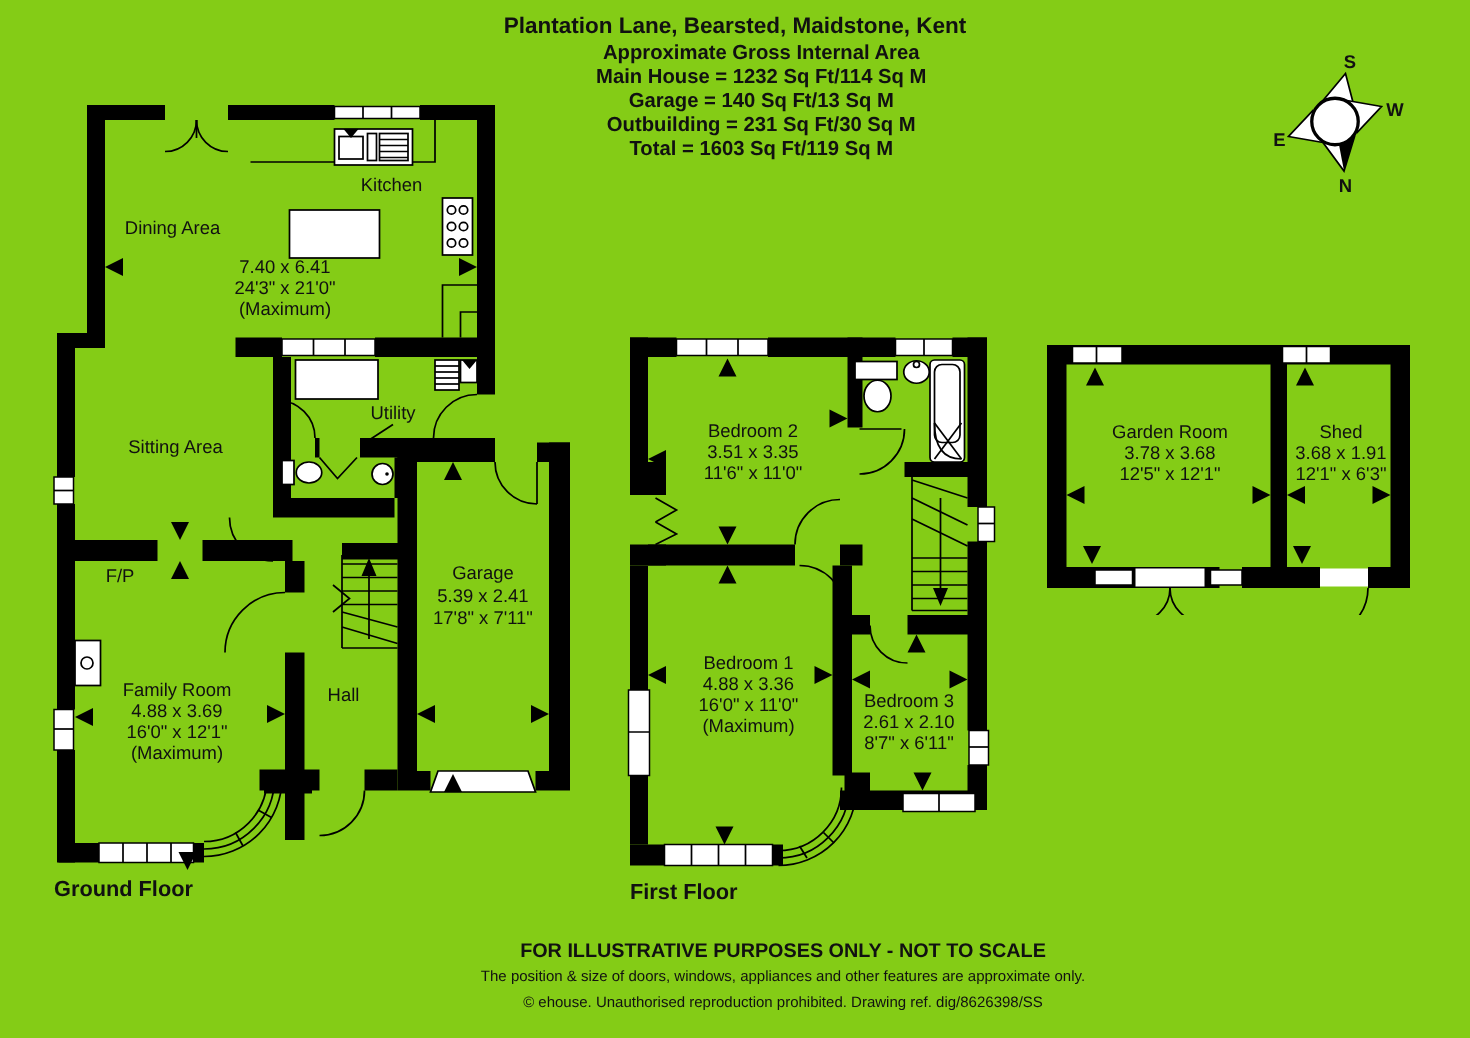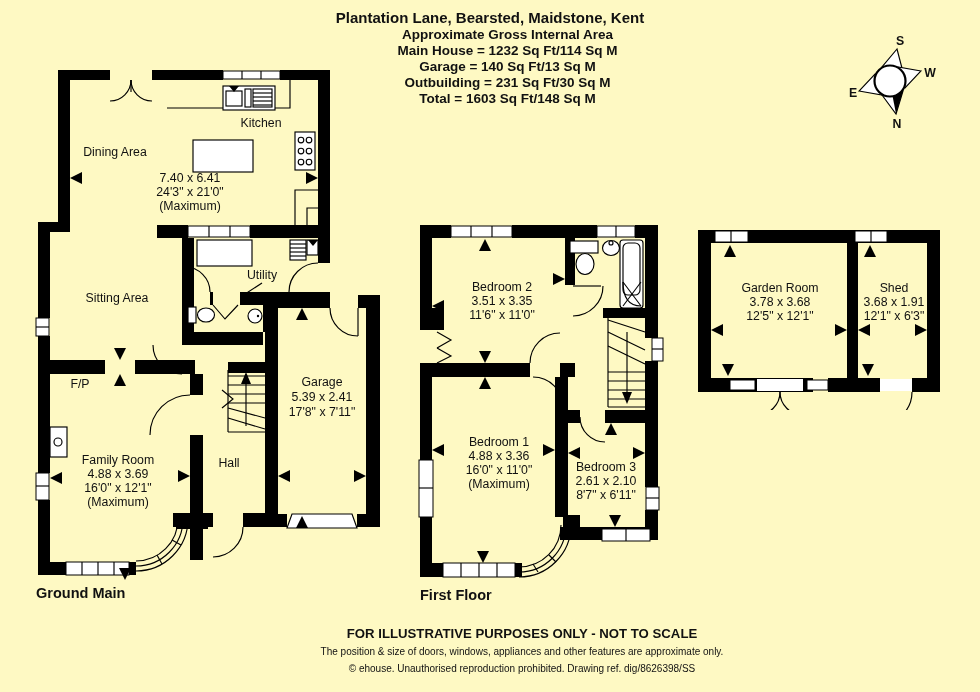--- a/index.html
+++ b/index.html
@@ -1,16 +1,16 @@
 <!DOCTYPE html>
 <html><head>
 <meta charset="utf-8">
 <style>
   html,body{margin:0;padding:0;background:#fff;}
-  #canvas{position:relative;width:980px;height:692px;background:#fef9c3;overflow:hidden;
+  #canvas{position:relative;width:980px;height:692px;background:#84cc16;overflow:hidden;
           font-family:"Liberation Sans", sans-serif;color:#111;}
   .hdr{position:absolute;top:8px;left:0;width:100%;text-align:center;}
   .hdr .title{font-size:15px;font-weight:bold;line-height:19px;}
   .hdr .areaLine{font-size:13.5px;font-weight:bold;line-height:16px;padding-left:35px;}
   .floorLabel{position:absolute;font-size:14.5px;font-weight:bold;}
   .ftr{position:absolute;top:625px;left:0;width:100%;text-align:center;padding-left:32px;}
   .ftr .f1{font-size:13.2px;font-weight:bold;line-height:18px;}
   .ftr .f2{font-size:10px;line-height:17px;}
   svg{position:absolute;}
   svg text{font-family:"Liberation Sans",sans-serif;font-size:12.3px;fill:#111;}
@@ -24,21 +24,21 @@
 <body>
 
 <div id="canvas">
 
   <div class="hdr">
     <div class="title">Plantation Lane, Bearsted, Maidstone, Kent</div>
     <div class="areaLine">Approximate Gross Internal Area</div>
     <div class="areaLine">Main House = 1232 Sq Ft/114 Sq M</div>
     <div class="areaLine">Garage = 140 Sq Ft/13 Sq M</div>
     <div class="areaLine">Outbuilding = 231 Sq Ft/30 Sq M</div>
-    <div class="areaLine">Total = 1603 Sq Ft/148 Sq M</div>
+    <div class="areaLine">Total = 1603 Sq Ft/119 Sq M</div>
   </div>
 
   <svg style="left:840px;top:30px" width="110" height="102" viewBox="0 0 110 102">
     <g>
       <polygon points="57,19 42,37 63,42" class="fix"></polygon>
       <polygon points="81,41 58,37 65,58" class="fix"></polygon>
       <polygon points="19,61 42,65 35,44" class="fix"></polygon>
       <polygon points="56,84 63,61 42,65" class="fix"></polygon>
       <polygon points="56,84 63,61 52,63" class="marker"></polygon>
     </g>
@@ -409,21 +409,21 @@
     <g>
       <text x="85" y="67" text-anchor="middle">Garden Room</text>
       <text x="85" y="81" text-anchor="middle">3.78 x 3.68</text>
       <text x="85" y="95" text-anchor="middle">12'5" x 12'1"</text>
       <text x="199" y="67" text-anchor="middle">Shed</text>
       <text x="199" y="81" text-anchor="middle">3.68 x 1.91</text>
       <text x="199" y="95" text-anchor="middle">12'1" x 6'3"</text>
     </g>
   </svg>
 
-  <div class="floorLabel" style="left:36px;top:585px">Ground Main</div>
+  <div class="floorLabel" style="left:36px;top:585px">Ground Floor</div>
   <div class="floorLabel" style="left:420px;top:587px">First Floor</div>
 
   <div class="ftr">
     <div class="f1">FOR ILLUSTRATIVE PURPOSES ONLY - NOT TO SCALE</div>
     <div class="f2">The position &amp; size of doors, windows, appliances and other features are approximate only.</div>
     <div class="f2">© ehouse. Unauthorised reproduction prohibited. Drawing ref. dig/8626398/SS</div>
   </div>
 
 </div>
 

